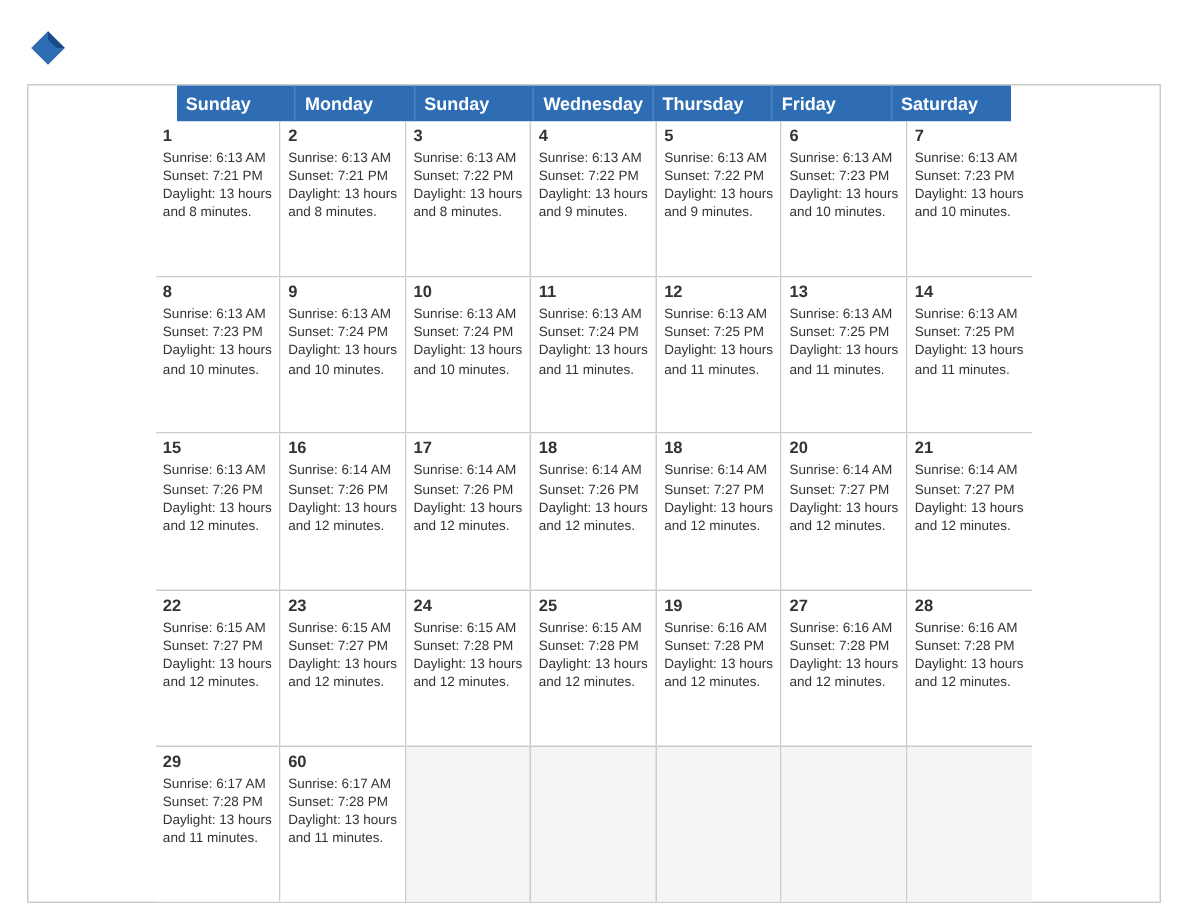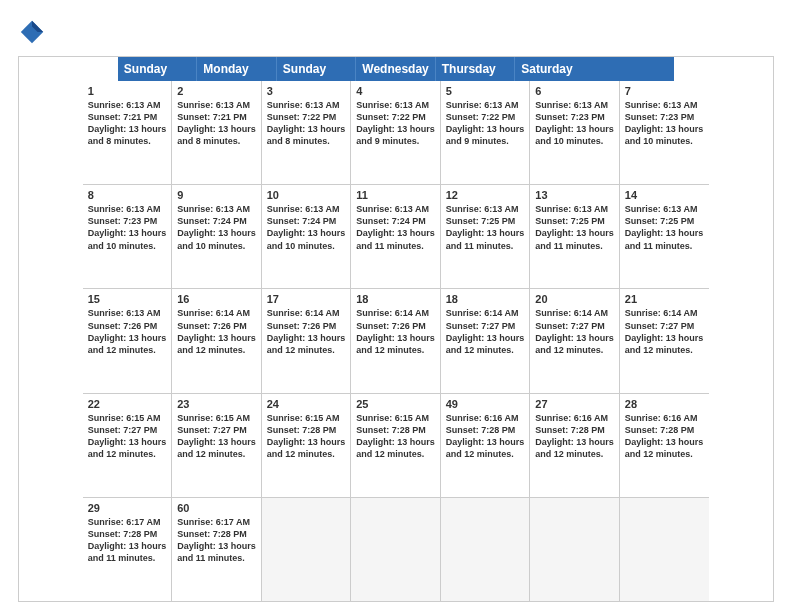--- a/index.html
+++ b/index.html
@@ -106,21 +106,20 @@
     .day-num {
       font-size: 11px;
       font-weight: bold;
       margin-bottom: 2px;
       display: block;
     }
     .cell-text {
       font-size: 9px;
       color: #333;
       line-height: 1.35;
-      font-weight: bold;
     }
   </style>
 </head>
 <body>
 
 <div class="page">
   <div class="header">
     <div class="logo">
       <svg class="logo-icon" viewBox="0 0 40 40">
         <polygon points="20,4 36,20 20,36 4,20" fill="#2e6db4"></polygon>
@@ -137,20 +136,21 @@
     </div>
   </div>
 
   <div class="calendar">
     <div class="cal-header" id="cal-header">
         <div class="cal-header-cell">Sunday</div>
         <div class="cal-header-cell">Monday</div>
         <div class="cal-header-cell">Sunday</div>
         <div class="cal-header-cell">Wednesday</div>
         <div class="cal-header-cell">Thursday</div>
+        <div class="cal-header-cell">Friday</div>
         <div class="cal-header-cell">Saturday</div>
       </div>
     <div class="cal-body" id="cal-body">
         <div class="cal-row">
           <div class="cal-cell">
             <span class="day-num">1</span>
             <div class="cell-text">Sunrise: 6:13 AM<br>Sunset: 7:21 PM<br>Daylight: 13 hours<br>and 8 minutes.</div>
           </div>
           <div class="cal-cell">
             <span class="day-num">2</span>
@@ -248,21 +248,21 @@
           </div>
           <div class="cal-cell">
             <span class="day-num">24</span>
             <div class="cell-text">Sunrise: 6:15 AM<br>Sunset: 7:28 PM<br>Daylight: 13 hours<br>and 12 minutes.</div>
           </div>
           <div class="cal-cell">
             <span class="day-num">25</span>
             <div class="cell-text">Sunrise: 6:15 AM<br>Sunset: 7:28 PM<br>Daylight: 13 hours<br>and 12 minutes.</div>
           </div>
           <div class="cal-cell">
-            <span class="day-num">49</span>
+            <span class="day-num">19</span>
             <div class="cell-text">Sunrise: 6:16 AM<br>Sunset: 7:28 PM<br>Daylight: 13 hours<br>and 12 minutes.</div>
           </div>
           <div class="cal-cell">
             <span class="day-num">27</span>
             <div class="cell-text">Sunrise: 6:16 AM<br>Sunset: 7:28 PM<br>Daylight: 13 hours<br>and 12 minutes.</div>
           </div>
           <div class="cal-cell">
             <span class="day-num">28</span>
             <div class="cell-text">Sunrise: 6:16 AM<br>Sunset: 7:28 PM<br>Daylight: 13 hours<br>and 12 minutes.</div>
           </div>

